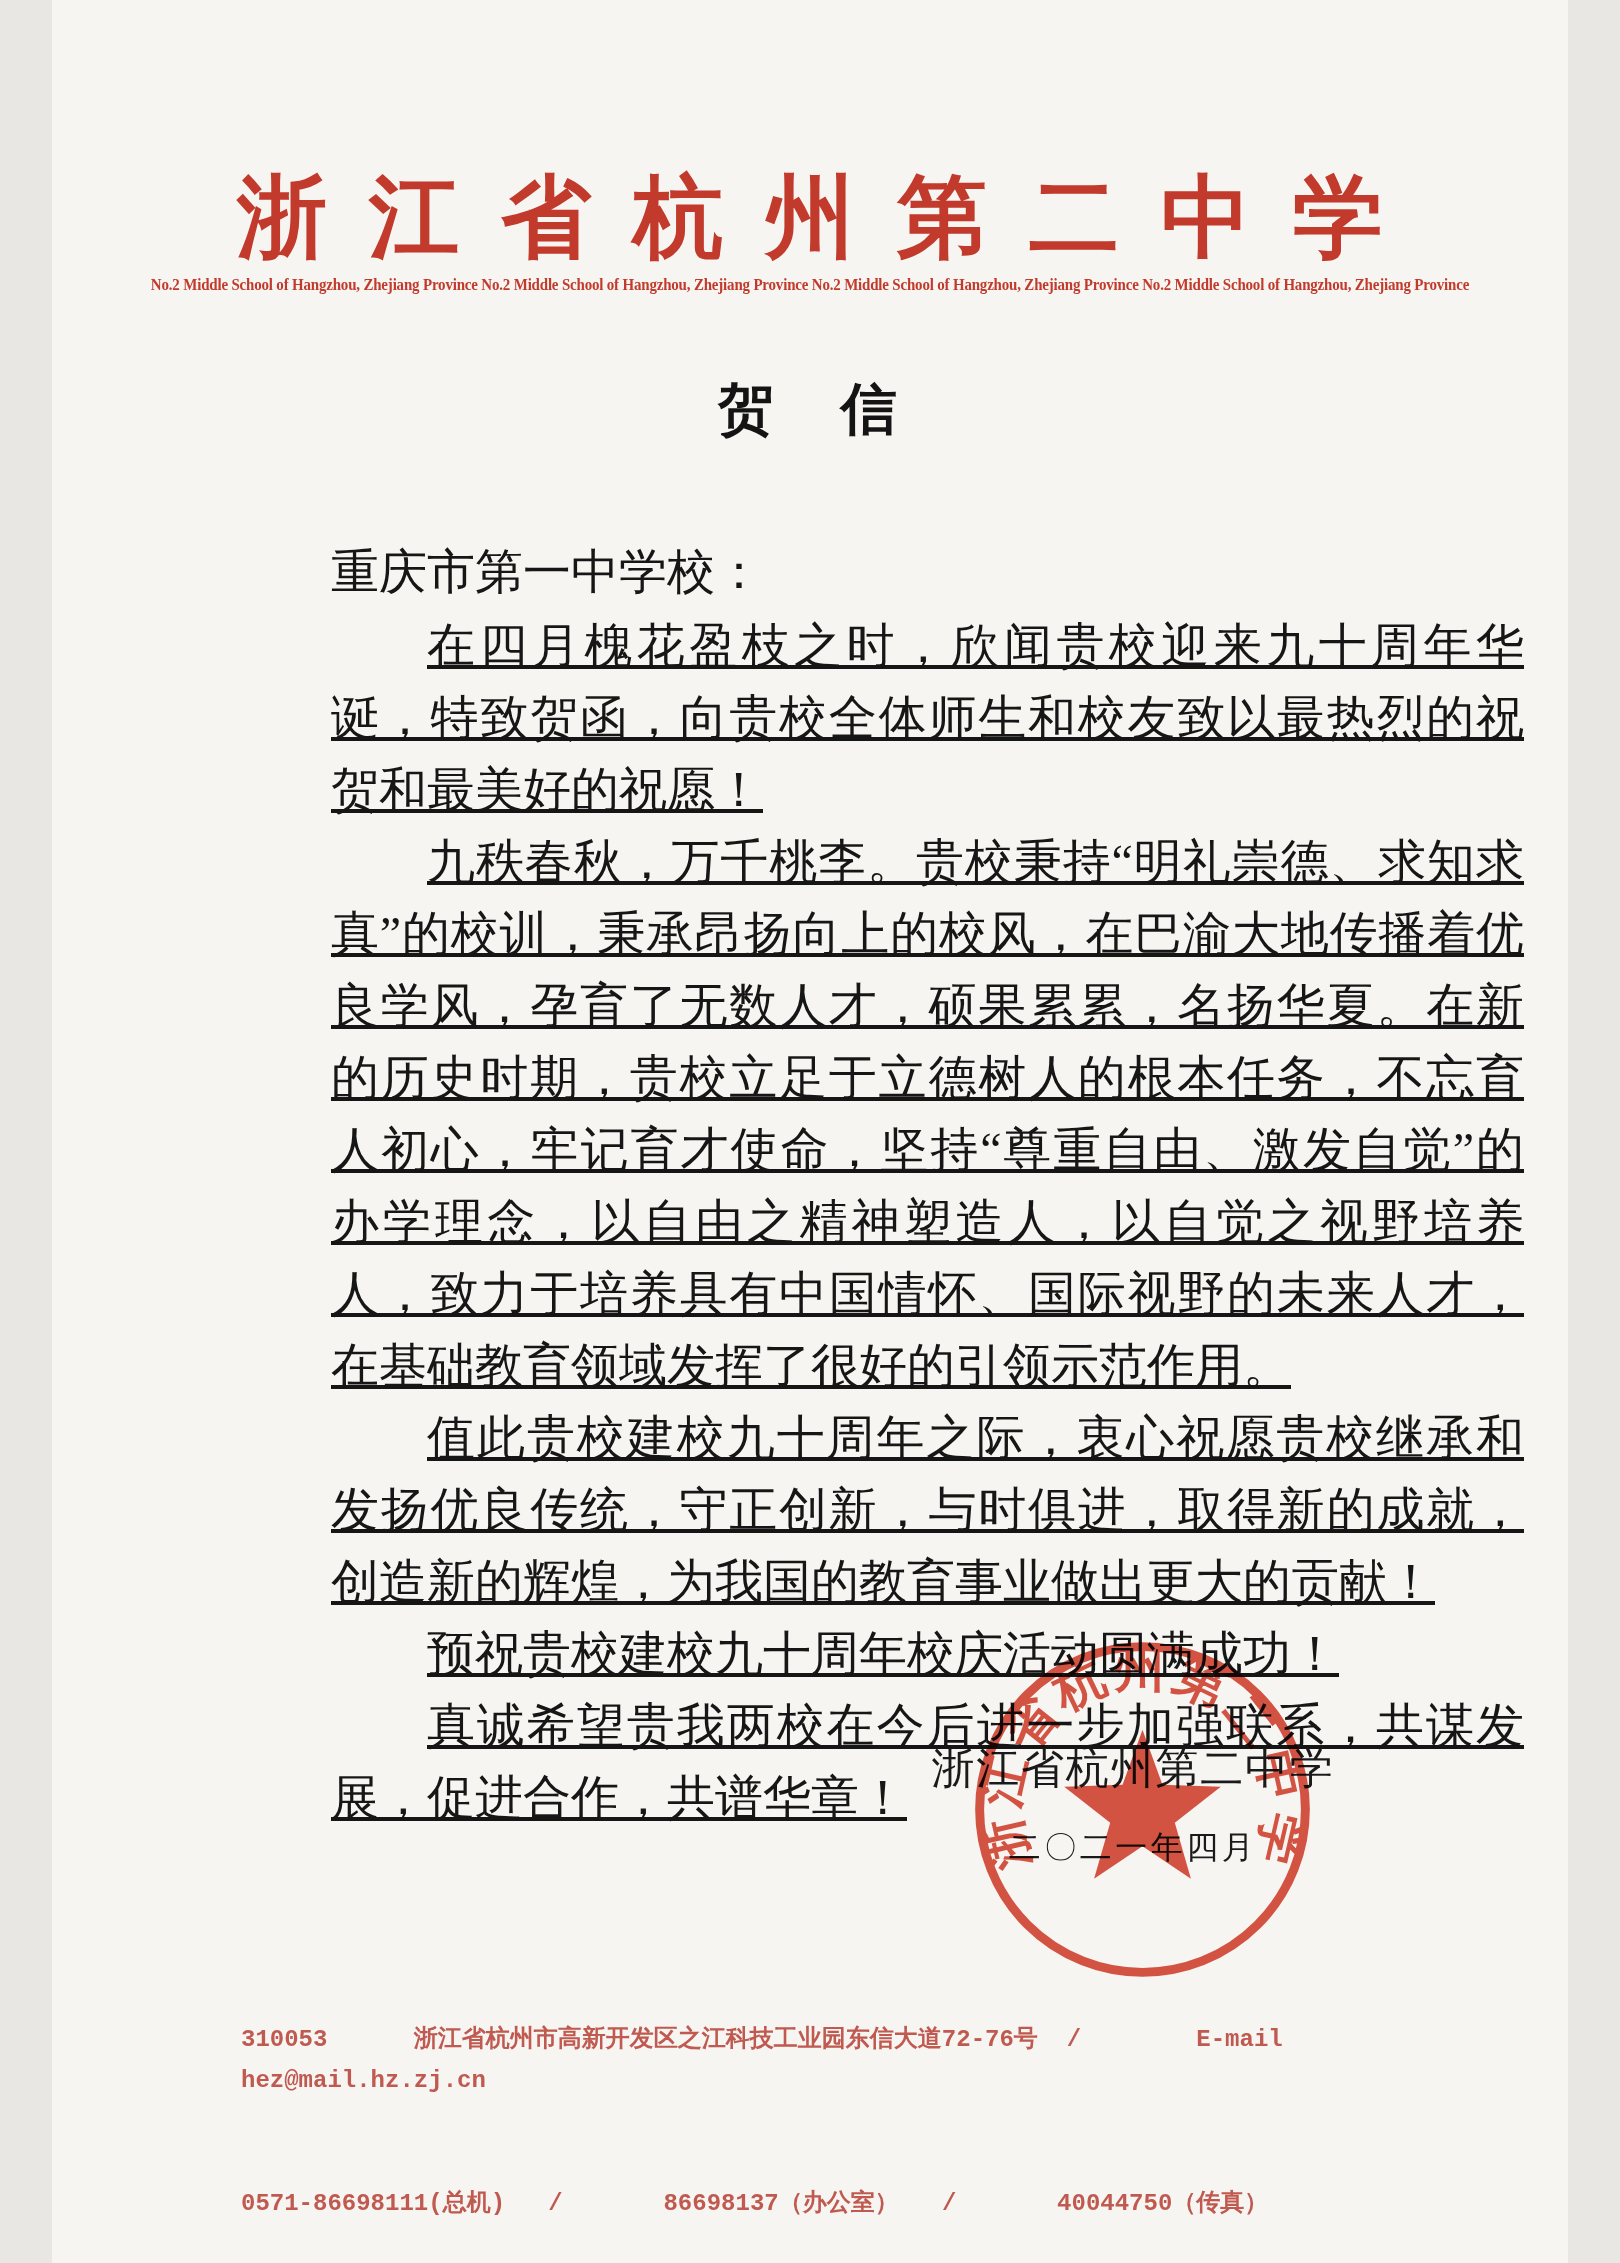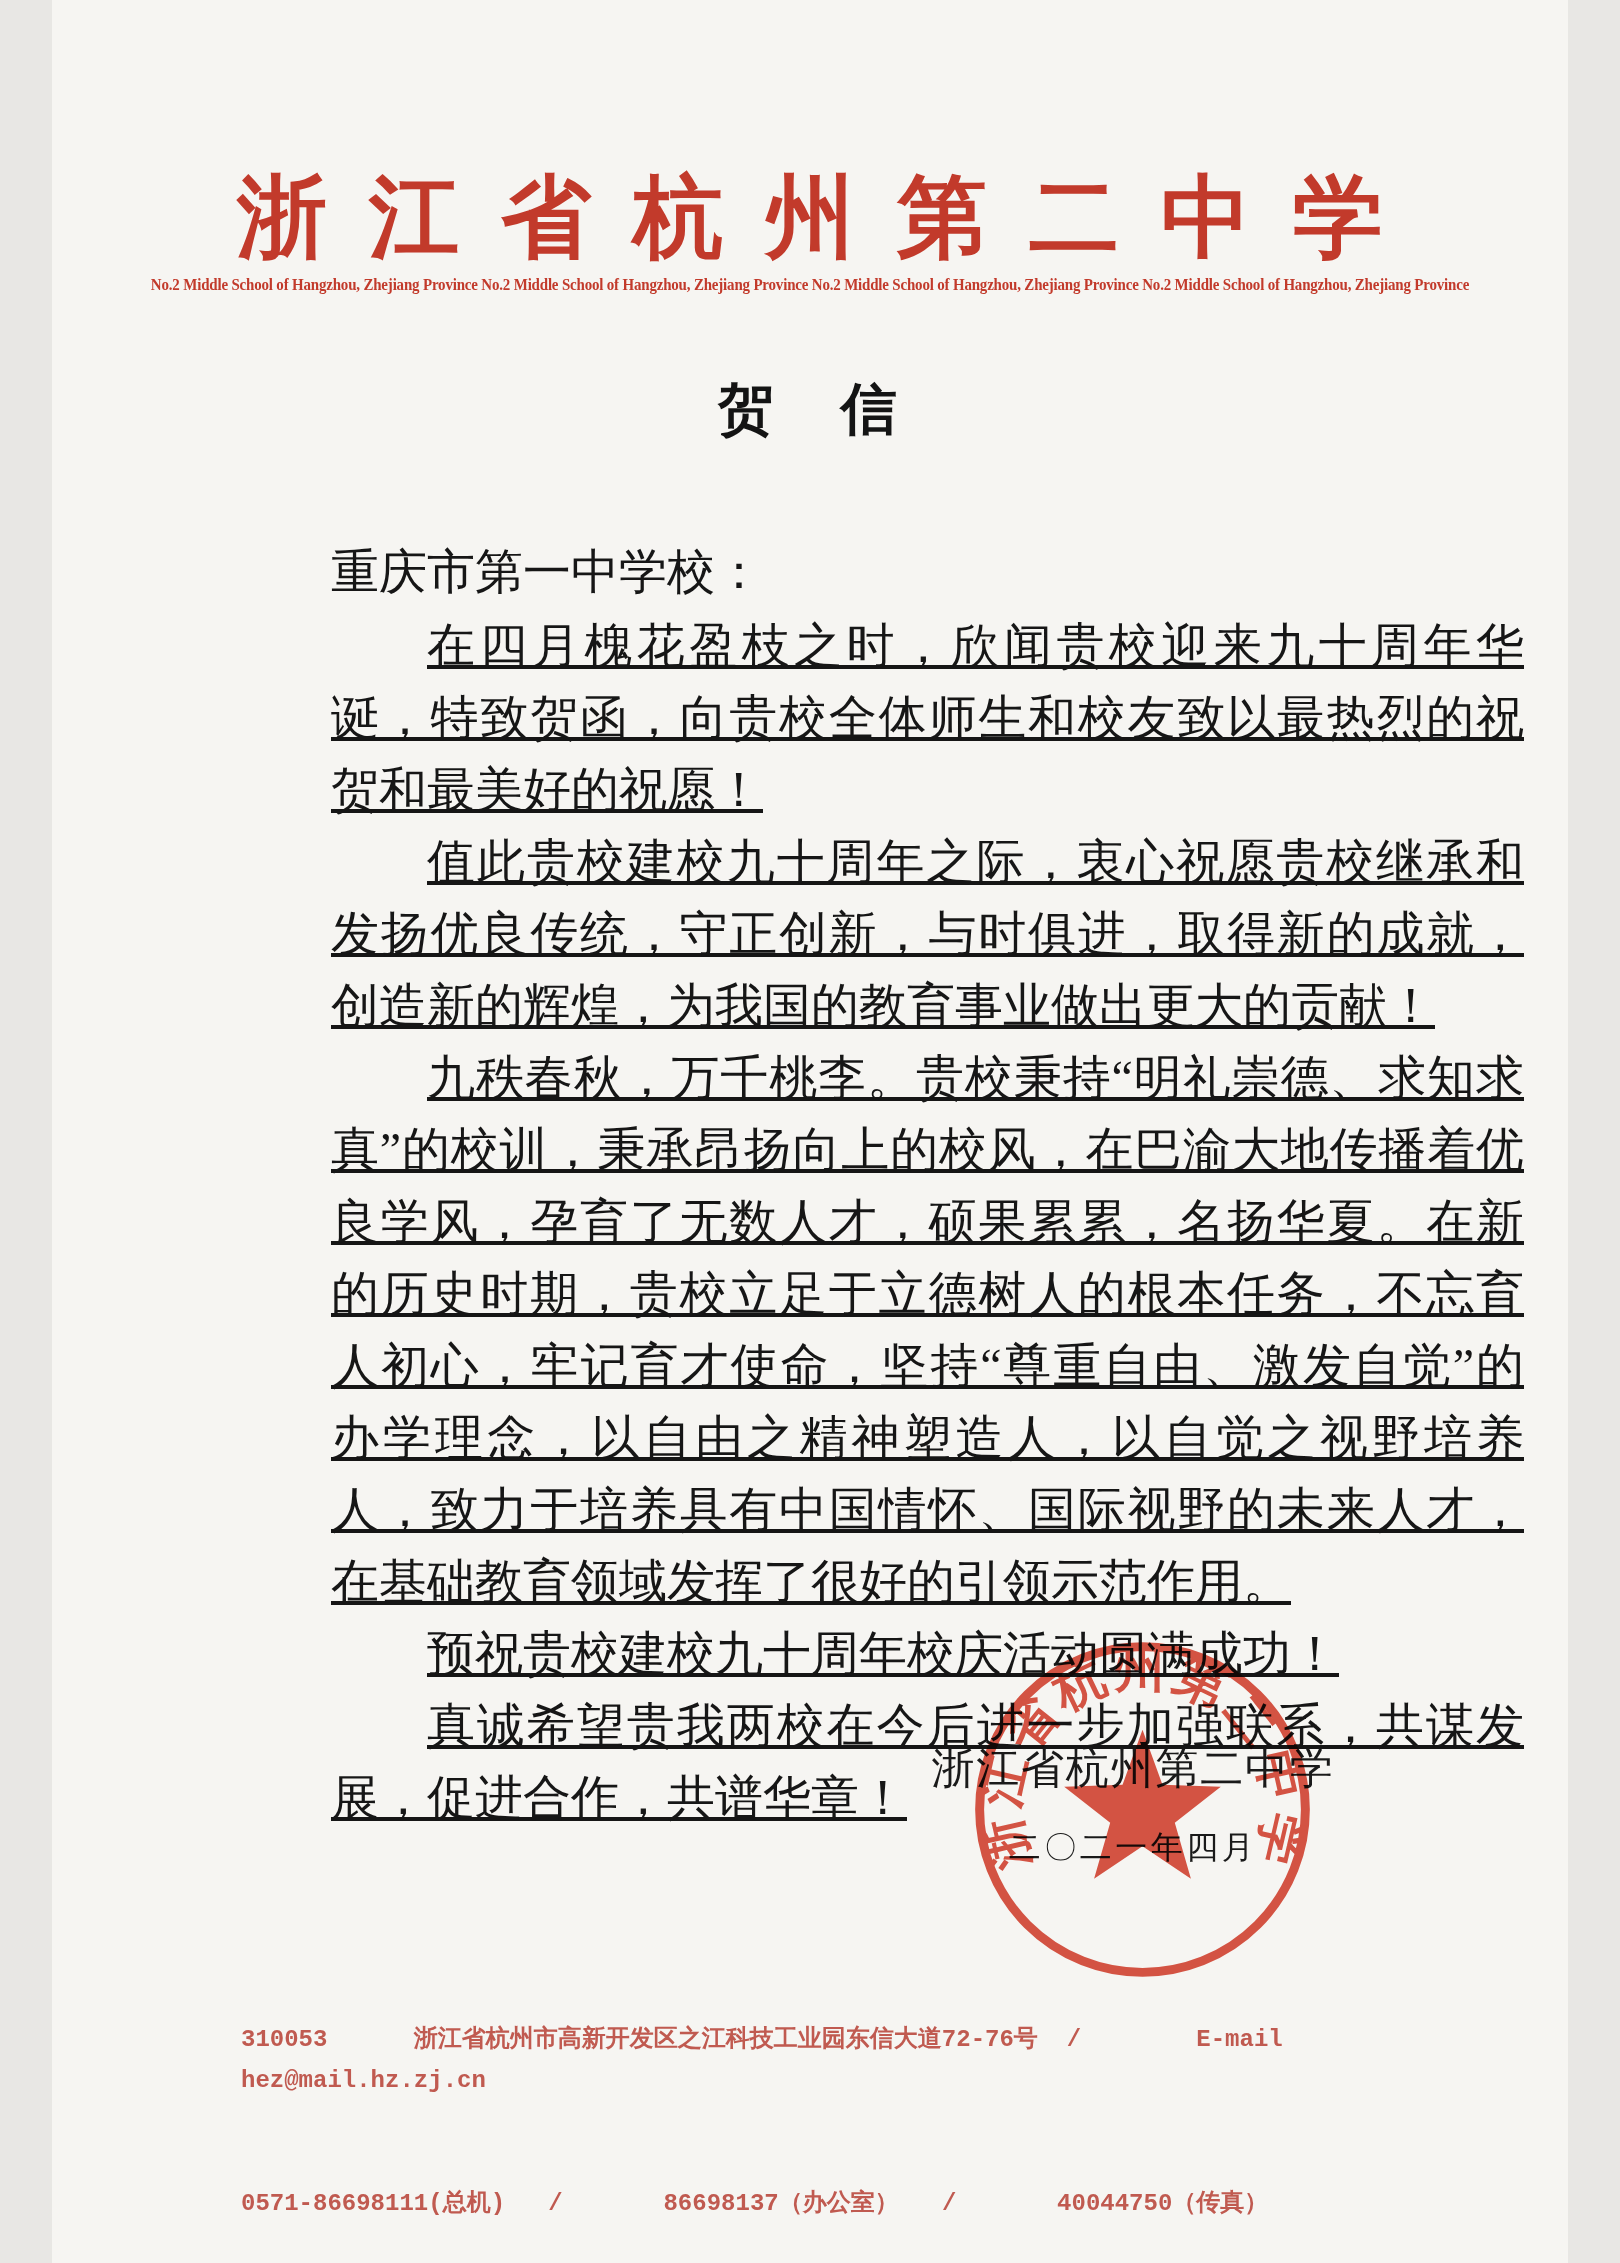--- a/index.html
+++ b/index.html
@@ -80,22 +80,22 @@
 
   <div class="school-name">浙江省杭州第二中学</div>
 
   <div class="school-name-en">No.2 Middle School of Hangzhou, Zhejiang Province No.2 Middle School of Hangzhou, Zhejiang Province No.2 Middle School of Hangzhou, Zhejiang Province No.2 Middle School of Hangzhou, Zhejiang Province</div>
 
   <div class="letter-title">贺　信</div>
 
   <div class="letter-body">
     <p class="salutation">重庆市第一中学校：</p>
     <p class="para">在四月槐花盈枝之时，欣闻贵校迎来九十周年华诞，特致贺函，向贵校全体师生和校友致以最热烈的祝贺和最美好的祝愿！</p>
+    <p class="para">九秩春秋，万千桃李。贵校秉持“明礼崇德、求知求真”的校训，秉承昂扬向上的校风，在巴渝大地传播着优良学风，孕育了无数人才，硕果累累，名扬华夏。在新的历史时期，贵校立足于立德树人的根本任务，不忘育人初心，牢记育才使命，坚持“尊重自由、激发自觉”的办学理念，以自由之精神塑造人，以自觉之视野培养人，致力于培养具有中国情怀、国际视野的未来人才，在基础教育领域发挥了很好的引领示范作用。</p>
     <p class="para">值此贵校建校九十周年之际，衷心祝愿贵校继承和发扬优良传统，守正创新，与时俱进，取得新的成就，创造新的辉煌，为我国的教育事业做出更大的贡献！</p>
-    <p class="para">九秩春秋，万千桃李。贵校秉持“明礼崇德、求知求真”的校训，秉承昂扬向上的校风，在巴渝大地传播着优良学风，孕育了无数人才，硕果累累，名扬华夏。在新的历史时期，贵校立足于立德树人的根本任务，不忘育人初心，牢记育才使命，坚持“尊重自由、激发自觉”的办学理念，以自由之精神塑造人，以自觉之视野培养人，致力于培养具有中国情怀、国际视野的未来人才，在基础教育领域发挥了很好的引领示范作用。</p>
     <p class="para">预祝贵校建校九十周年校庆活动圆满成功！</p>
     <p class="para">真诚希望贵我两校在今后进一步加强联系，共谋发展，促进合作，共谱华章！</p>
   </div>
 
   <div class="signature">
     <div class="sig-name">浙江省杭州第二中学</div>
     <div class="sig-date">二〇二一年四月</div>
   </div>
 
   <svg class="stamp" viewBox="0 0 390 390">

